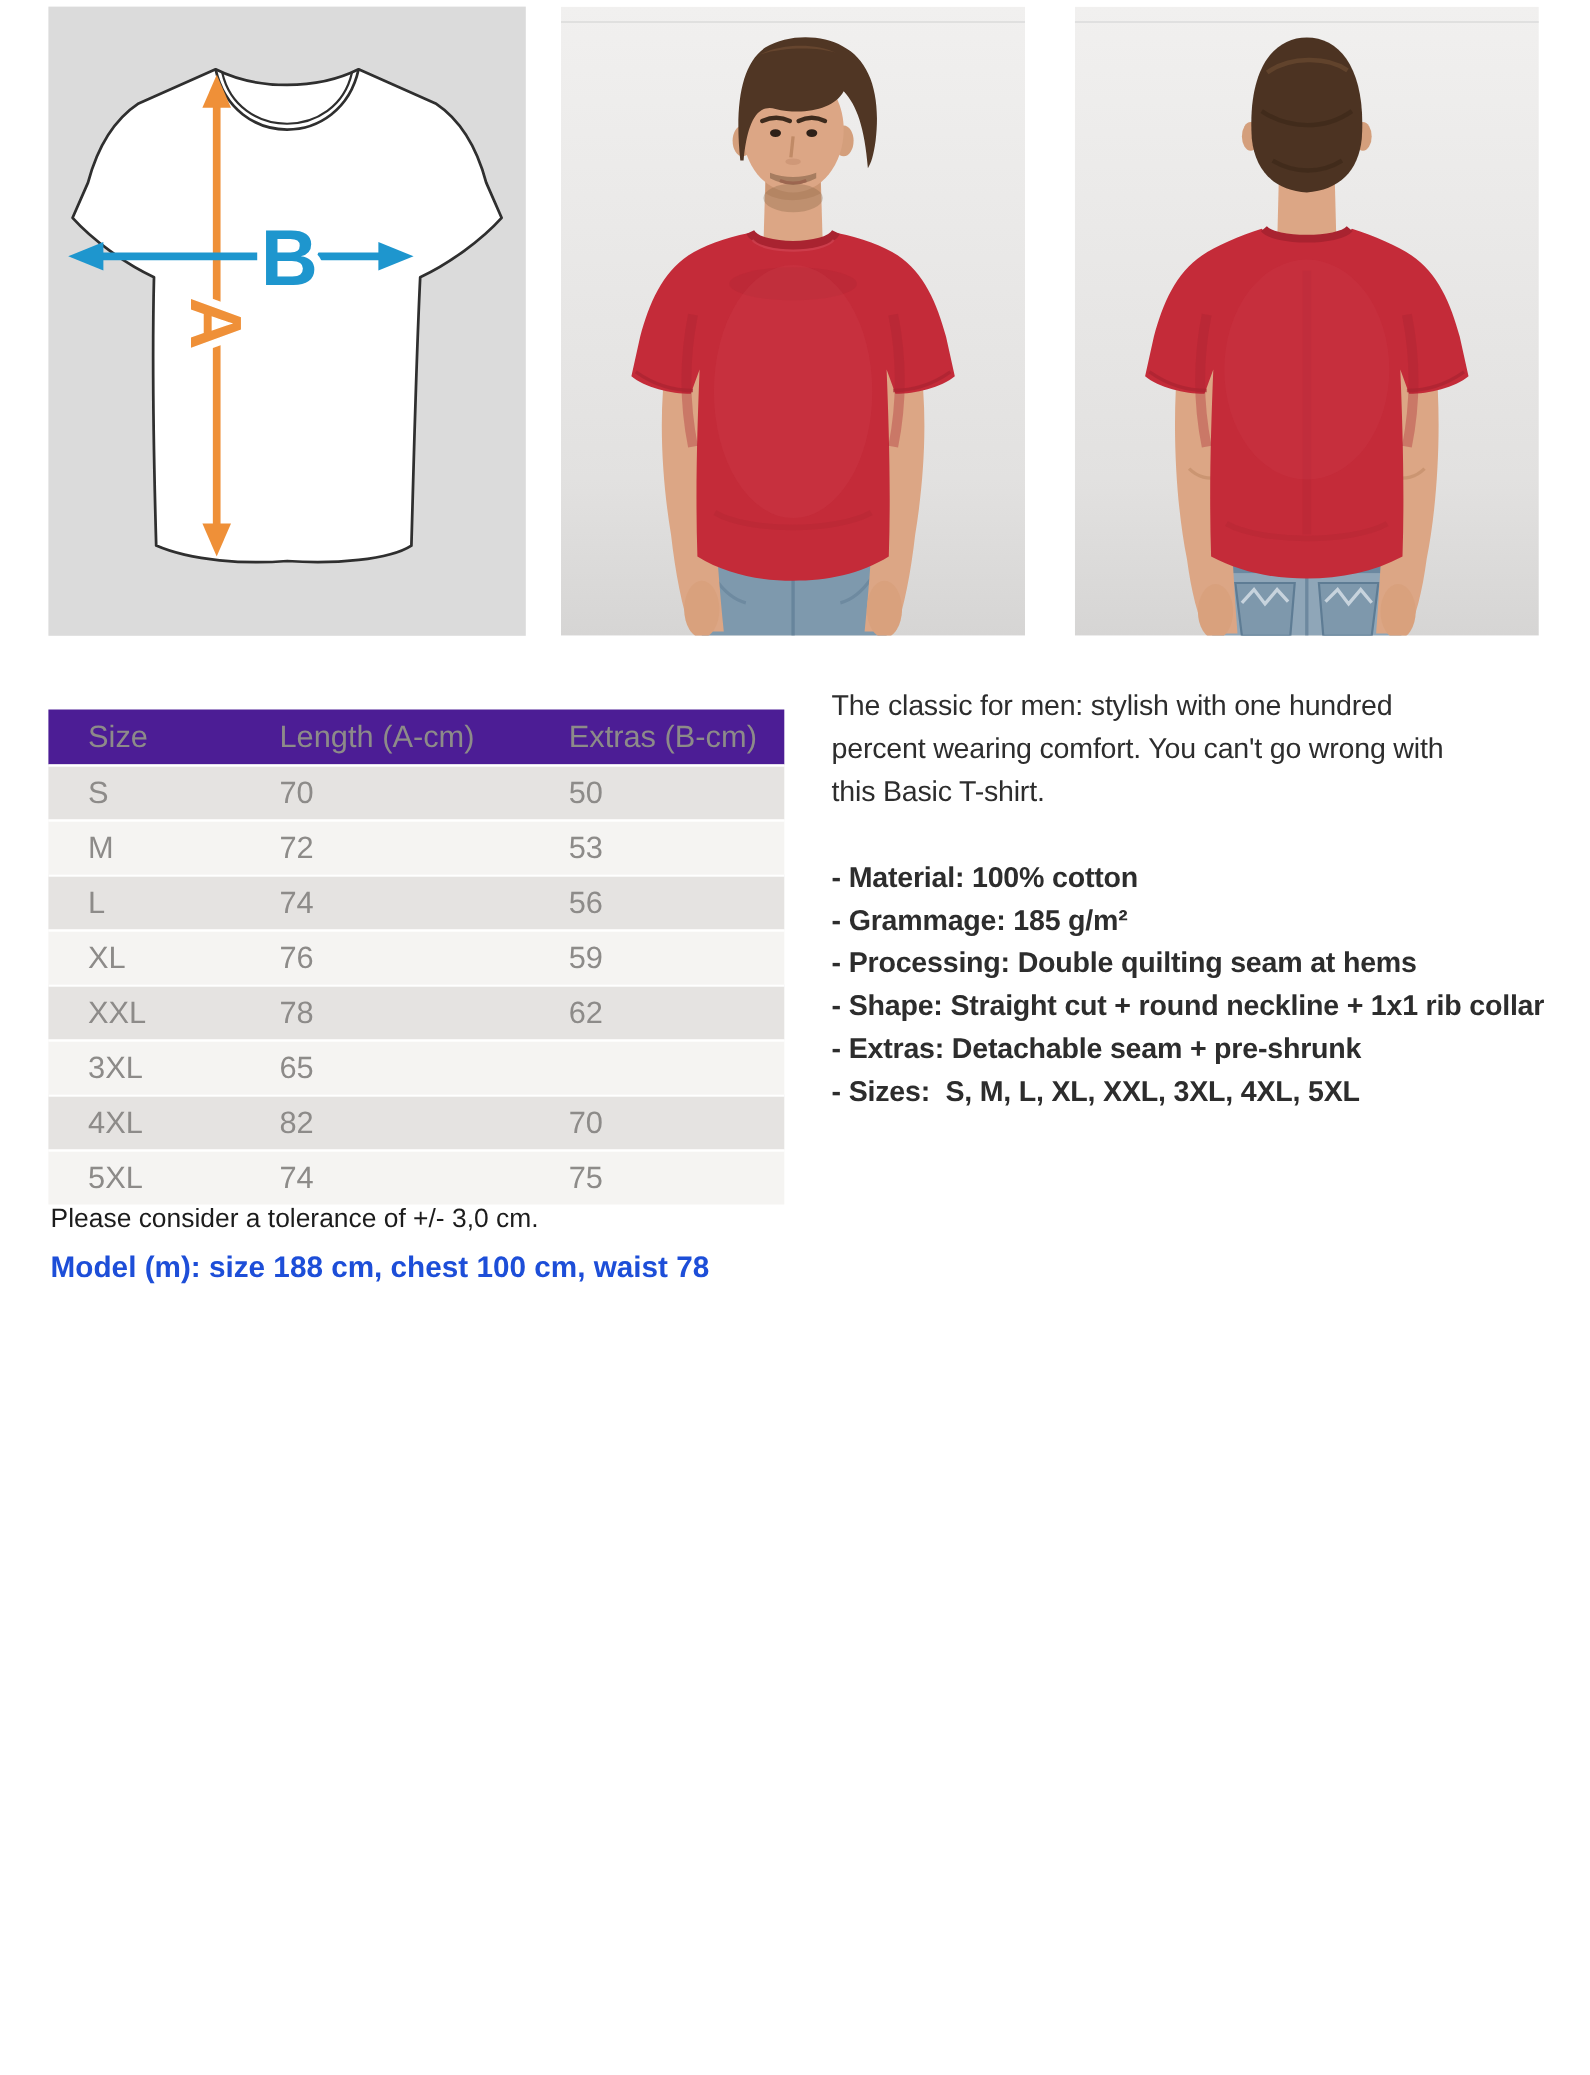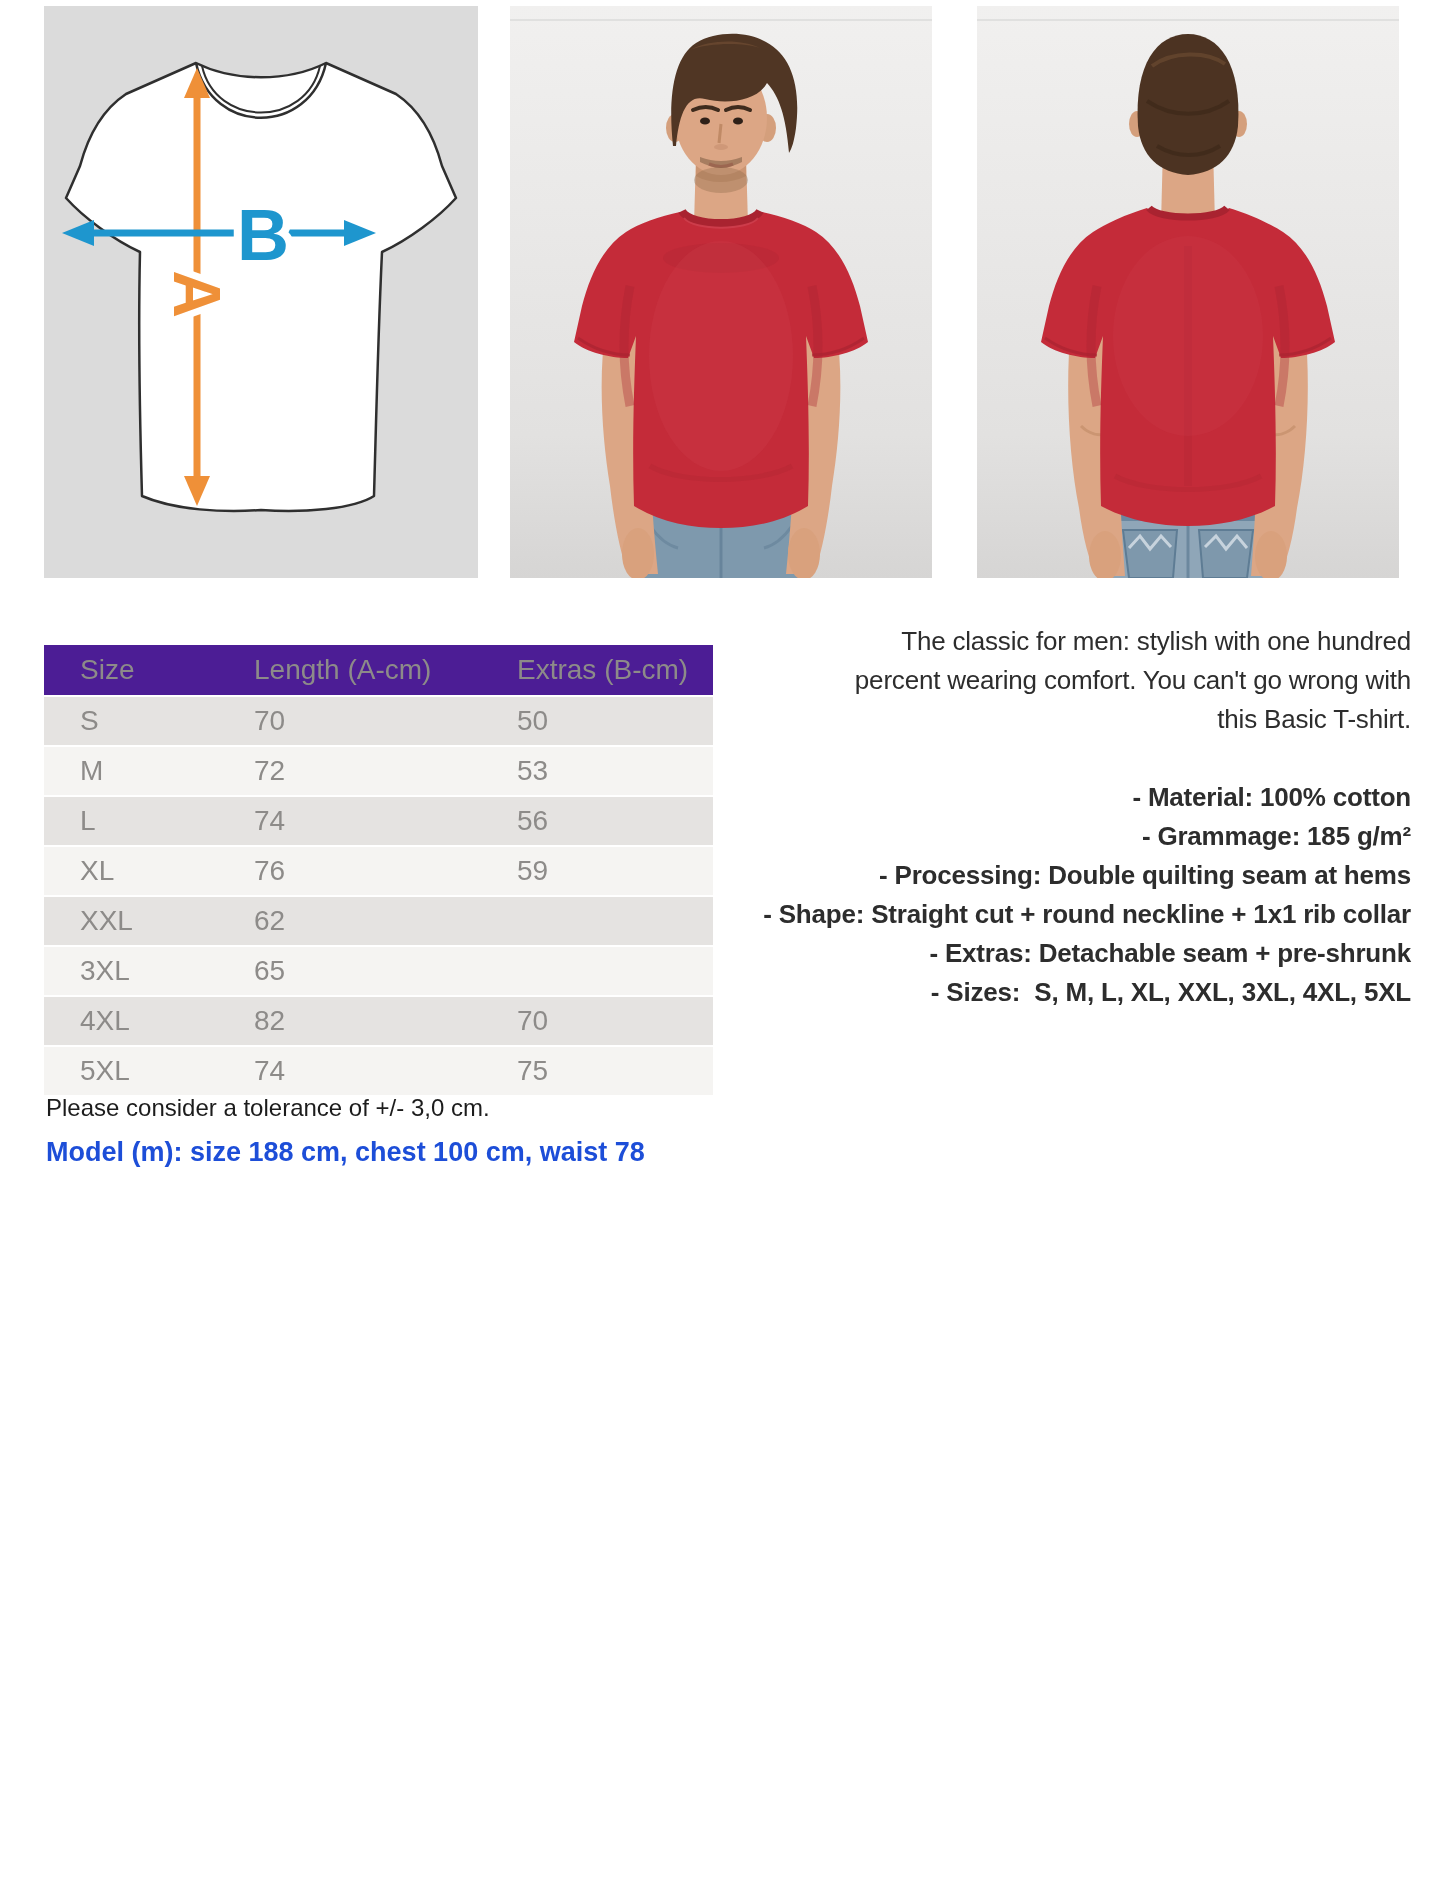--- a/index.html
+++ b/index.html
@@ -21,21 +21,21 @@
   .trow{display:flex;width:100%;}
   .trow.header{height:50px;line-height:50px;background:#4c1d95;}
   .trow.data{height:48px;line-height:48px;border-top:2px solid #ffffff;}
   .trow.shade-dark{background:#E5E3E1;}
   .trow.shade-light{background:#F5F4F2;}
   .tc1{width:210px;padding-left:36px;box-sizing:border-box;}
   .tc2{width:263px;}
   .tc3{width:196px;}
 
   
-  #description{position:absolute;left:756px;top:622px;width:655px;color:#2D2D2D;font-size:26px;line-height:39px;letter-spacing:-0.2px;text-align:right;}
+  #description{position:absolute;left:756px;top:622px;width:655px;color:#2D2D2D;font-size:26px;line-height:39px;letter-spacing:-0.2px;}
   .desc-line{white-space:pre-wrap;}
   #desc-bullets{margin-top:39px;font-weight:bold;}
 
   
   #notes{position:absolute;left:46px;top:1091px;width:700px;color:#1C1C1C;}
   #tolerance-note{font-size:24px;line-height:34px;}
   #model-note{font-weight:bold;font-size:27px;line-height:46px;margin-top:4px;color:#1d4ed8;}
 </style>
 </head>
 <body>
@@ -203,20 +203,21 @@
     <div class="tc2">74</div>
     <div class="tc3">56</div>
   </div>
   <div class="trow data shade-light">
     <div class="tc1">XL</div>
     <div class="tc2">76</div>
     <div class="tc3">59</div>
   </div>
   <div class="trow data shade-dark">
     <div class="tc1">XXL</div>
+    <div class="tc2">78</div>
     <div class="tc3">62</div>
   </div>
   <div class="trow data shade-light">
     <div class="tc1">3XL</div>
     <div class="tc3">65</div>
   </div>
   <div class="trow data shade-dark">
     <div class="tc1">4XL</div>
     <div class="tc2">82</div>
     <div class="tc3">70</div>

